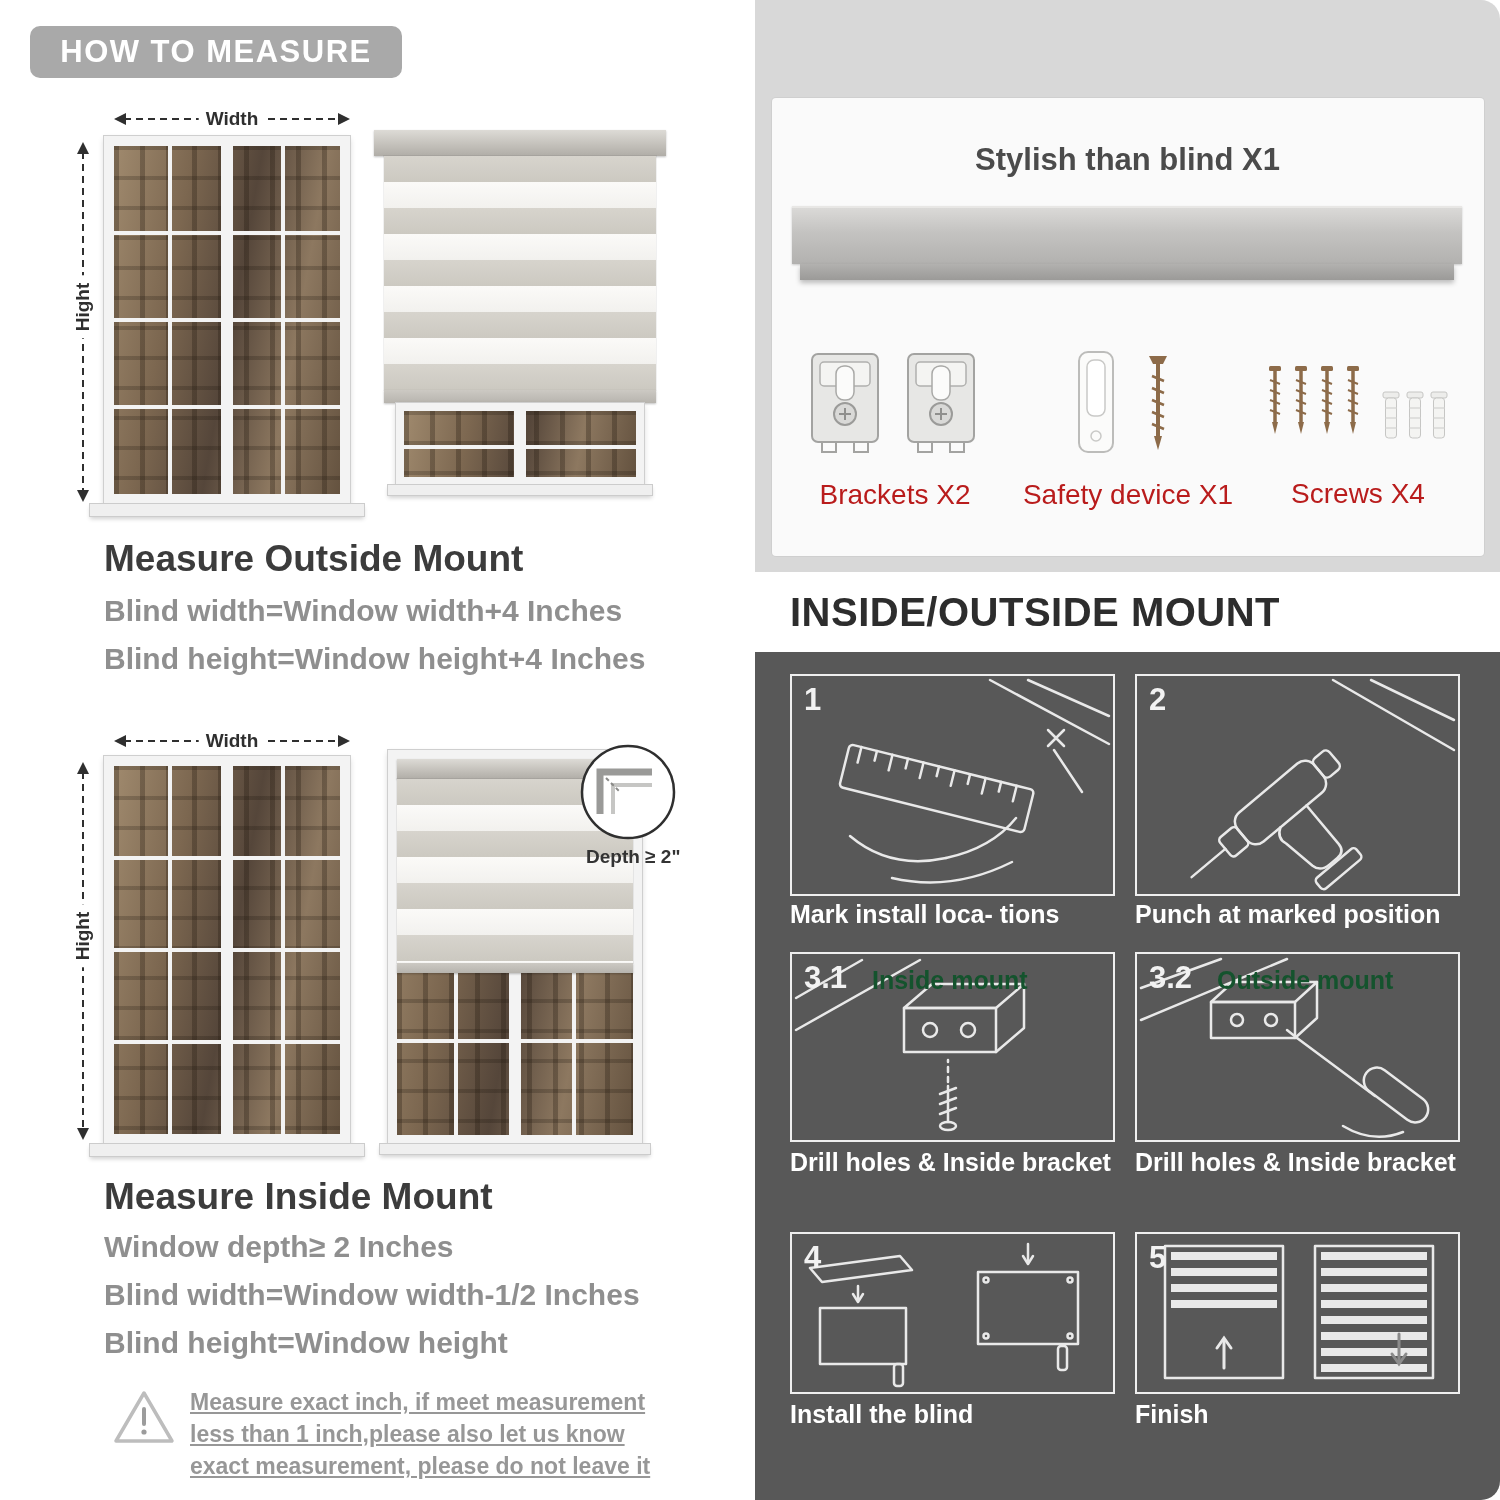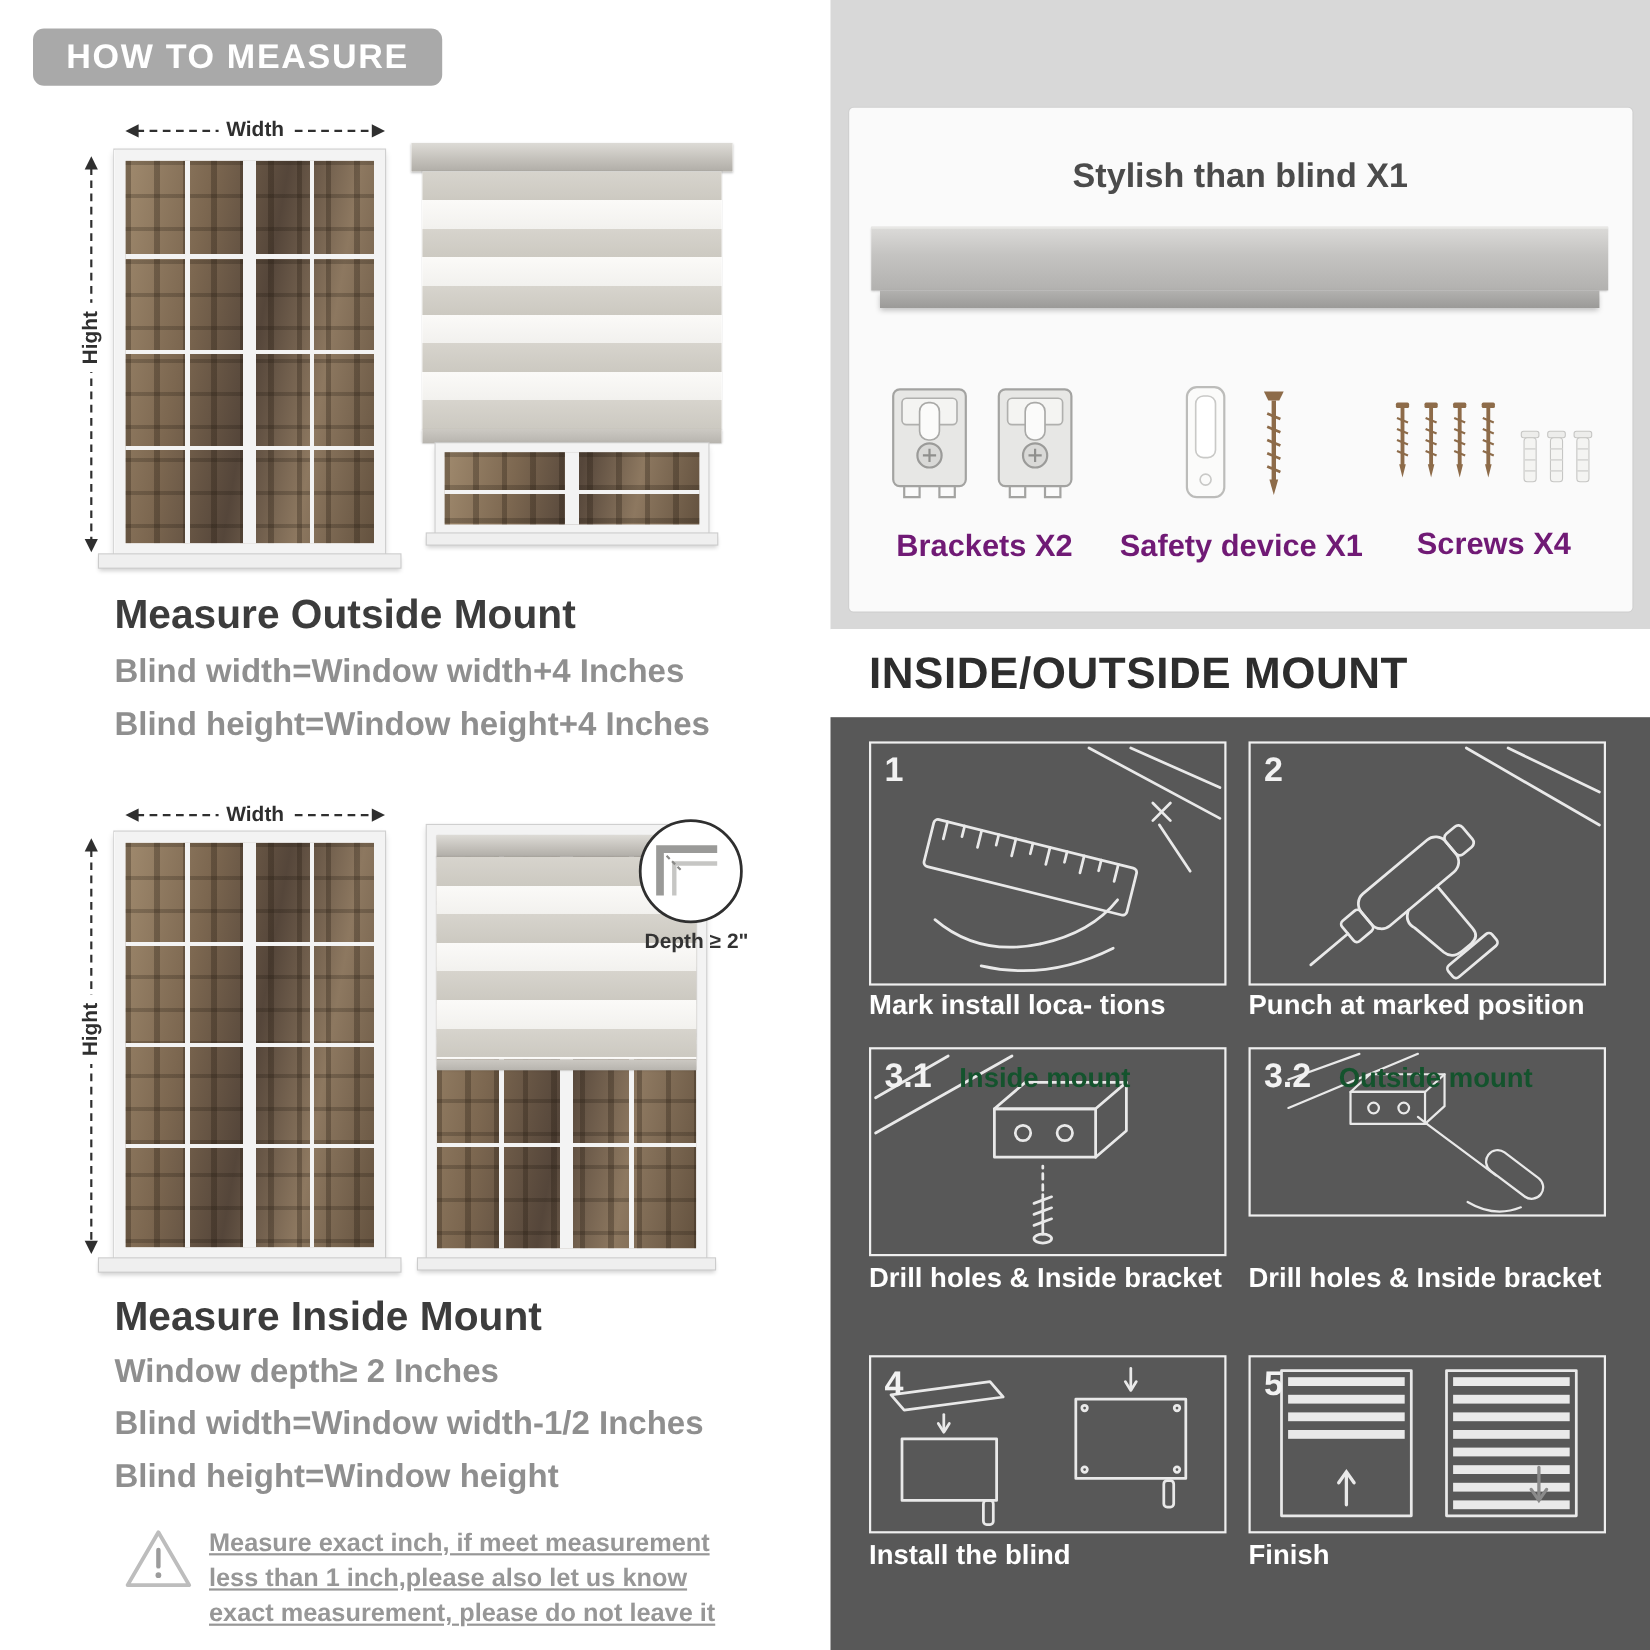--- a/index.html
+++ b/index.html
@@ -1,17 +1,17 @@
 <!DOCTYPE html>
 <html><head>
 <meta charset="utf-8">
 <style>
   html,body{margin:0;padding:0;background:#ffffff;}
   .page{position:relative;width:1500px;height:1500px;background:#ffffff;
-        font-family:"Liberation Sans",sans-serif;overflow:hidden;}
+        font-family:"Liberation Sans",sans-serif;overflow:hidden;border-radius:19px;}
   .abs{position:absolute;box-sizing:border-box;}
 
   
   .h-pill{left:30px;top:26px;width:372px;height:52px;background:#a9a9a9;border-radius:10px;
           color:#ffffff;font-size:31px;font-weight:800;letter-spacing:1.5px;
           line-height:52px;text-align:center;}
 
   .window{border:10px solid #f3f3f3;box-shadow:0 0 0 1px #cfcfcf,0 3px 6px rgba(0,0,0,.18);
           background:
             repeating-linear-gradient(90deg, rgba(35,25,15,.30) 0px, rgba(35,25,15,.30) 5px, rgba(0,0,0,0) 5px, rgba(0,0,0,0) 26px),
@@ -52,21 +52,21 @@
                box-shadow:0 0 0 1px rgba(0,0,0,.04);}
   .product-label{left:755px;top:142px;width:745px;text-align:center;
                  font-size:31px;font-weight:800;color:#4b4b4b;}
   .big-rail{left:792px;top:206px;width:670px;height:58px;
             background:linear-gradient(180deg,#dcdbd9 0%,#c4c3c1 45%,#b2b1af 100%);
             box-shadow:inset 0 2px 0 #e8e7e5,0 1px 2px rgba(0,0,0,.2);}
   .big-rail-lip{left:800px;top:264px;width:654px;height:16px;
                 background:linear-gradient(180deg,#b2b1af,#9b9a98);
                 box-shadow:0 3px 5px rgba(0,0,0,.25);}
   .item-group{position:absolute;top:348px;text-align:center;}
-  .item-label{margin-top:12px;font-size:28px;font-weight:700;color:#701a75;white-space:nowrap;}
+  .item-label{margin-top:12px;font-size:28px;font-weight:400;color:#b91c1c;white-space:nowrap;}
 
   .mount-band{left:755px;top:572px;width:745px;height:80px;background:#ffffff;}
   .mount-title{left:790px;top:572px;height:80px;line-height:80px;font-size:40px;font-weight:800;
                color:#2d2d2d;letter-spacing:0.5px;white-space:nowrap;}
   .dark{left:755px;top:652px;width:745px;height:848px;background:#585858;}
 
   .panel{border:2px solid #efefef;}
   .panel svg.art{position:absolute;left:0;top:0;width:100%;height:100%;}
   .step-num{position:absolute;left:12px;top:6px;font-size:31px;font-weight:800;color:#f2f2f2;}
   .step-title{position:absolute;left:80px;top:12px;font-size:25px;font-weight:800;color:#14532d;white-space:nowrap;}
@@ -285,21 +285,21 @@
         <path d="M156 168 V132"></path>
         <path d="M148 160 L164 154 M148 150 L164 144 M148 140 L164 134"></path>
         <path d="M156 128 V106" stroke-dasharray="5 5"></path>
       </g>
     </svg>
     <span class="step-num">3.1</span>
     <span class="step-title">Inside mount</span>
   </div>
   <div class="cap" style="left:790px;top:1148px;">Drill holes &amp;  Inside bracket</div>
 
-  <div class="abs panel" style="left:1135px;top:952px;width:325px;height:154px;">
+  <div class="abs panel" style="left:1135px;top:952px;width:325px;height:190px;">
     <svg class="art" viewBox="0 0 321 186">
       <g class="lineart">
         <path d="M4 34 L84 5"></path>
           <path d="M4 66 L150 5"></path>
         <path d="M96 28 L180 28 L158 48 L74 48 Z"></path>
         <rect x="74" y="48" width="84" height="36"></rect>
         <path d="M180 28 V64 L158 84"></path>
         <circle cx="100" cy="66" r="6"></circle>
           <circle cx="134" cy="66" r="6"></circle>
         <path d="M150 76 L160 84"></path>

